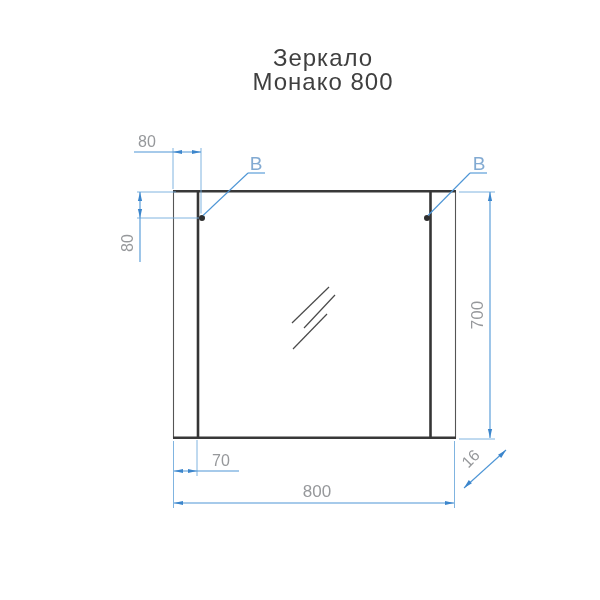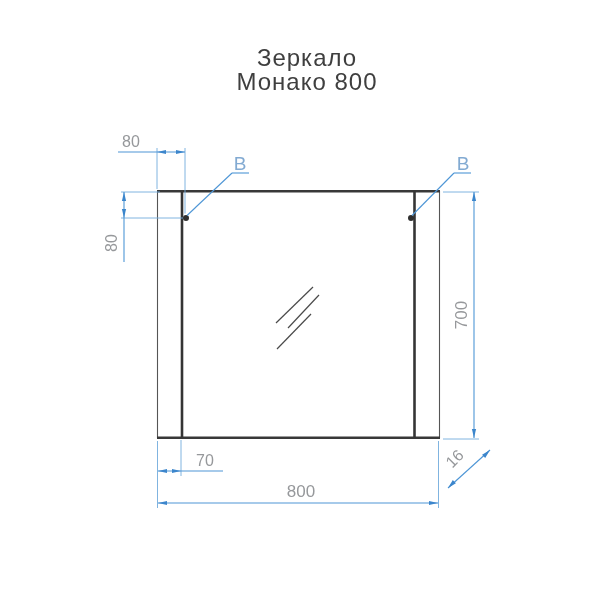--- a/index.html
+++ b/index.html
@@ -9,20 +9,21 @@
     width: 600px;
     height: 600px;
     overflow: hidden;
     font-family: "Liberation Sans", sans-serif;
   }
   .page {
     position: relative;
     width: 556px;
     height: 600px;
     background: #ffffff;
+    padding-left: 16px;
   }
   svg { display: block; }
   svg text {
     font-family: "Liberation Sans", sans-serif;
     user-select: none;
   }
   .title-text {
     font-size: 24px;
     letter-spacing: 1px;
     text-anchor: middle;

